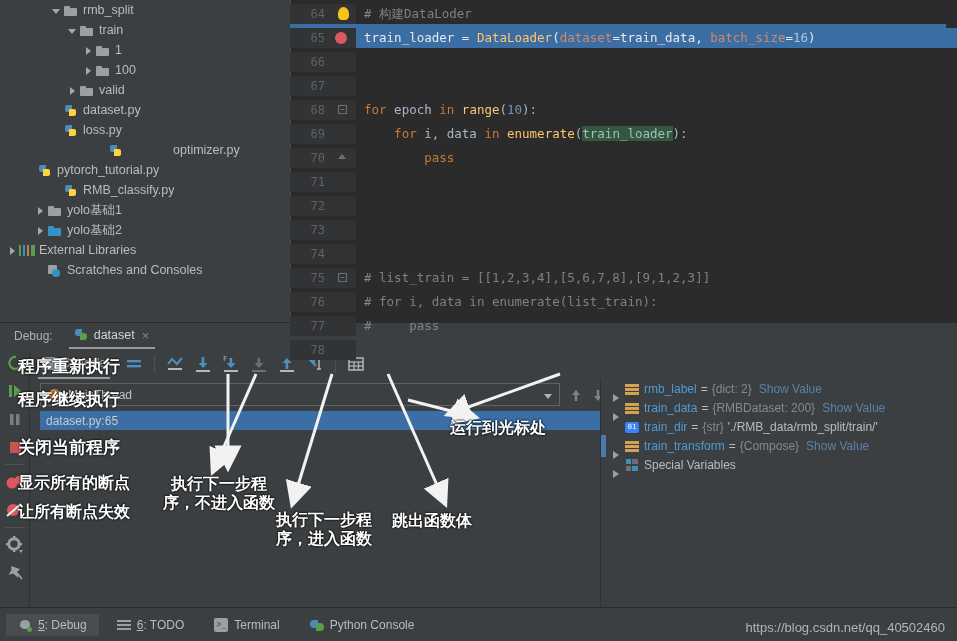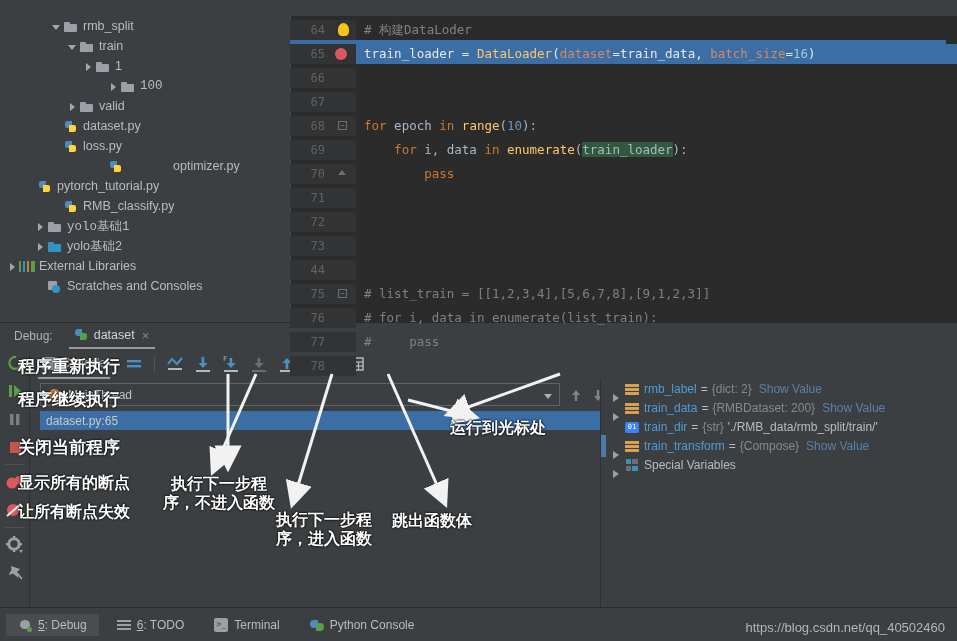--- a/index.html
+++ b/index.html
@@ -5,21 +5,21 @@
   * { box-sizing: border-box; margin: 0; padding: 0; }
   html, body {
     width: 957px; height: 641px;
     background: #3c3f41;
     font-family: "Liberation Sans", "DejaVu Sans", sans-serif;
     overflow: hidden;
   }
   #app { position: relative; width: 957px; height: 641px; }
 
   
-  #top { position: absolute; left: 0; top: 16px; width: 957px; height: 322px; }
+  #top { position: absolute; left: 0; top: 0; width: 957px; height: 322px; }
 
   
   #project-tree {
     position: absolute; left: 0; top: 0; width: 290px; height: 322px;
     background: #3c3f41; overflow: hidden;
   }
   .tree-row {
     height: 20px; display: flex; align-items: center;
     font-size: 12.5px; color: #bbbbbb; white-space: nowrap;
   }
@@ -338,21 +338,21 @@
         <div class="tree-row" style="padding-left: 66px;">
           <span class="tw open"></span>
           <span class="ico ico-folder"></span>
           <span class="tree-label">train</span>
         </div>
         <div class="tree-row" style="padding-left: 82px;">
           <span class="tw closed"></span>
           <span class="ico ico-folder"></span>
           <span class="tree-label">1</span>
         </div>
-        <div class="tree-row" style="padding-left: 107px; font-family: Liberation Mono, monospace;">
+        <div class="tree-row" style="padding-left: 82px;">
           <span class="tw closed"></span>
           <span class="ico ico-folder"></span>
           <span class="tree-label">100</span>
         </div>
         <div class="tree-row" style="padding-left: 66px;">
           <span class="tw closed"></span>
           <span class="ico ico-folder"></span>
           <span class="tree-label">valid</span>
         </div>
         <div class="tree-row" style="padding-left: 50px;">
@@ -373,21 +373,21 @@
         <div class="tree-row" style="padding-left: 24px;">
           <span class="tw "></span>
           <span class="ico ico-py"></span>
           <span class="tree-label">pytorch_tutorial.py</span>
         </div>
         <div class="tree-row" style="padding-left: 50px;">
           <span class="tw "></span>
           <span class="ico ico-py"></span>
           <span class="tree-label">RMB_classify.py</span>
         </div>
-        <div class="tree-row" style="padding-left: 34px; font-family: Liberation Mono, monospace;">
+        <div class="tree-row" style="padding-left: 34px;">
           <span class="tw closed"></span>
           <span class="ico ico-folder"></span>
           <span class="tree-label">yolo基础1</span>
         </div>
         <div class="tree-row" style="padding-left: 34px;">
           <span class="tw closed"></span>
           <span class="ico ico-folder blue"></span>
           <span class="tree-label">yolo基础2</span>
         </div>
         <div class="tree-row" style="padding-left: 6px;">
@@ -457,21 +457,21 @@
             <div class="gutter">72</div>
             <div class="gutter-mark"></div>
             <div class="code-text"></div>
           </div>
           <div class="code-row">
             <div class="gutter">73</div>
             <div class="gutter-mark"></div>
             <div class="code-text"></div>
           </div>
           <div class="code-row">
-            <div class="gutter">44</div>
+            <div class="gutter">74</div>
             <div class="gutter-mark"></div>
             <div class="code-text"></div>
           </div>
           <div class="code-row">
             <div class="gutter">75</div>
             <div class="gutter-mark">
               <span class="fold">−</span>
             </div>
             <div class="code-text"><span class="cm"># list_train = [[1,2,3,4],[5,6,7,8],[9,1,2,3]]</span></div>
           </div>

